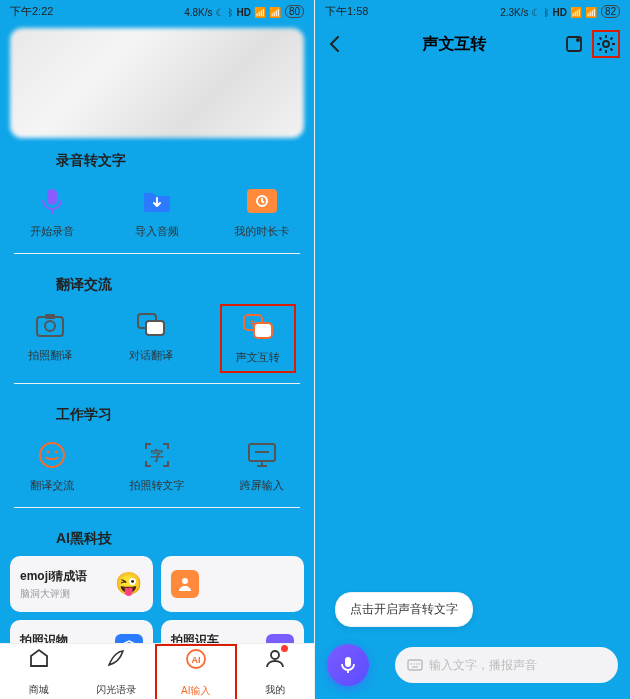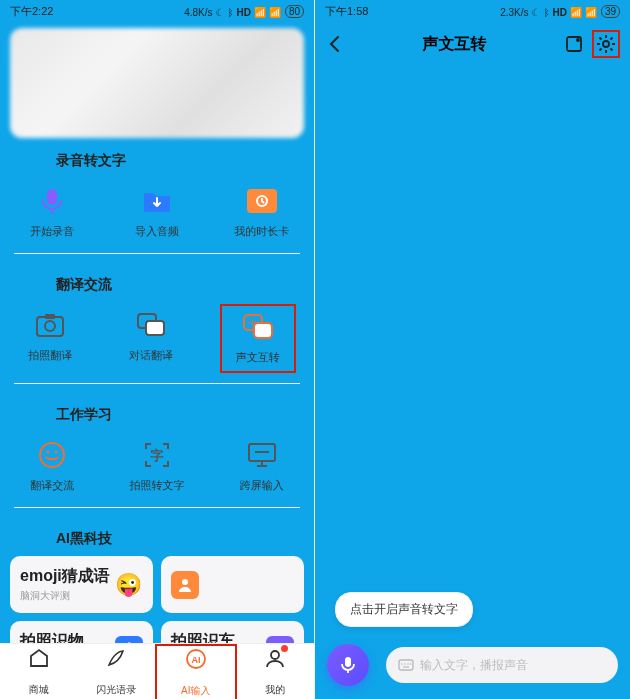--- a/index.html
+++ b/index.html
@@ -36,21 +36,21 @@
   .highlight-red { border:2px solid #d81e06; }
   .highlight-wrap { padding:2px 6px; }
 
   .cards { padding:0 10px; display:flex; flex-wrap:wrap; gap:8px;}
   .card {
     width:calc(50% - 4px); background:#f6f6f8; border-radius:10px;
     padding:10px; display:flex; align-items:center; justify-content:space-between;
     min-height:56px;
   }
   .card-text { display:flex; flex-direction:column; gap:2px;}
-  .card-title { font-size:16px; font-weight:600; color:#222;}
+  .card-title { font-size:12px; font-weight:600; color:#222;}
   .card-sub { font-size:10px; color:#999;}
   .card-icon { width:28px; height:28px; border-radius:6px; display:flex; align-items:center; justify-content:center;}
 
   .tabbar {
     position:absolute; bottom:0; left:0; right:0; height:56px;
     display:flex; border-top:1px solid #eee; background:#fff;
   }
   .tab { flex:1; display:flex; flex-direction:column; align-items:center; justify-content:center; gap:2px;}
   .tab-label { font-size:10px; color:#333;margin-top:12px;}
   .tab.active .tab-label { color:#f86b2f;}
@@ -67,21 +67,21 @@
 
   .bubble {
     position:absolute; bottom:72px; left:20px;
     background:#fff; border:1px solid #eee; border-radius:16px;
     padding:8px 14px; font-size:12px; color:#333;
     box-shadow:0 2px 6px rgba(0,0,0,0.08);
   }
 
   .input-bar {
     position:absolute; bottom:10px; left:0; right:0; height:48px;
-    display:flex; align-items:center; padding:0 12px; gap:17px;justify-content:space-between;
+    display:flex; align-items:center; padding:0 12px; gap:26px;justify-content:space-between;
   }
   .mic-big {
     width:42px; height:42px; border-radius:50%;
     background:linear-gradient(135deg,#7b5cff,#5b4cff);
     display:flex; align-items:center; justify-content:center;
     box-shadow:0 3px 8px rgba(91,76,255,.4);
   }
   .input-pill {
     flex:1; height:36px; border-radius:18px; background:#f3f3f5;
     display:flex; align-items:center; padding:0 12px; gap:6px;
@@ -300,21 +300,21 @@
 
   <div class="status-bar">
     <span>下午1:58</span>
     <div class="status-right">
       <span>2.3K/s</span>
       <span>☾</span>
       <span>ᛒ</span>
       <span style="font-weight:700">HD</span>
       <span>📶</span>
       <span>📶</span>
-      <span class="battery-pill">39</span>
+      <span class="battery-pill">82</span>
     </div>
   </div>
 
   <div class="nav">
     <div>
       <svg width="20" height="20" viewBox="0 0 20 20">
           <path d="M13 3l-7 7 7 7" fill="none" stroke="#222" stroke-width="2" stroke-linecap="round"></path>
         </svg>
     </div>
     <div class="nav-title">声文互转</div>

